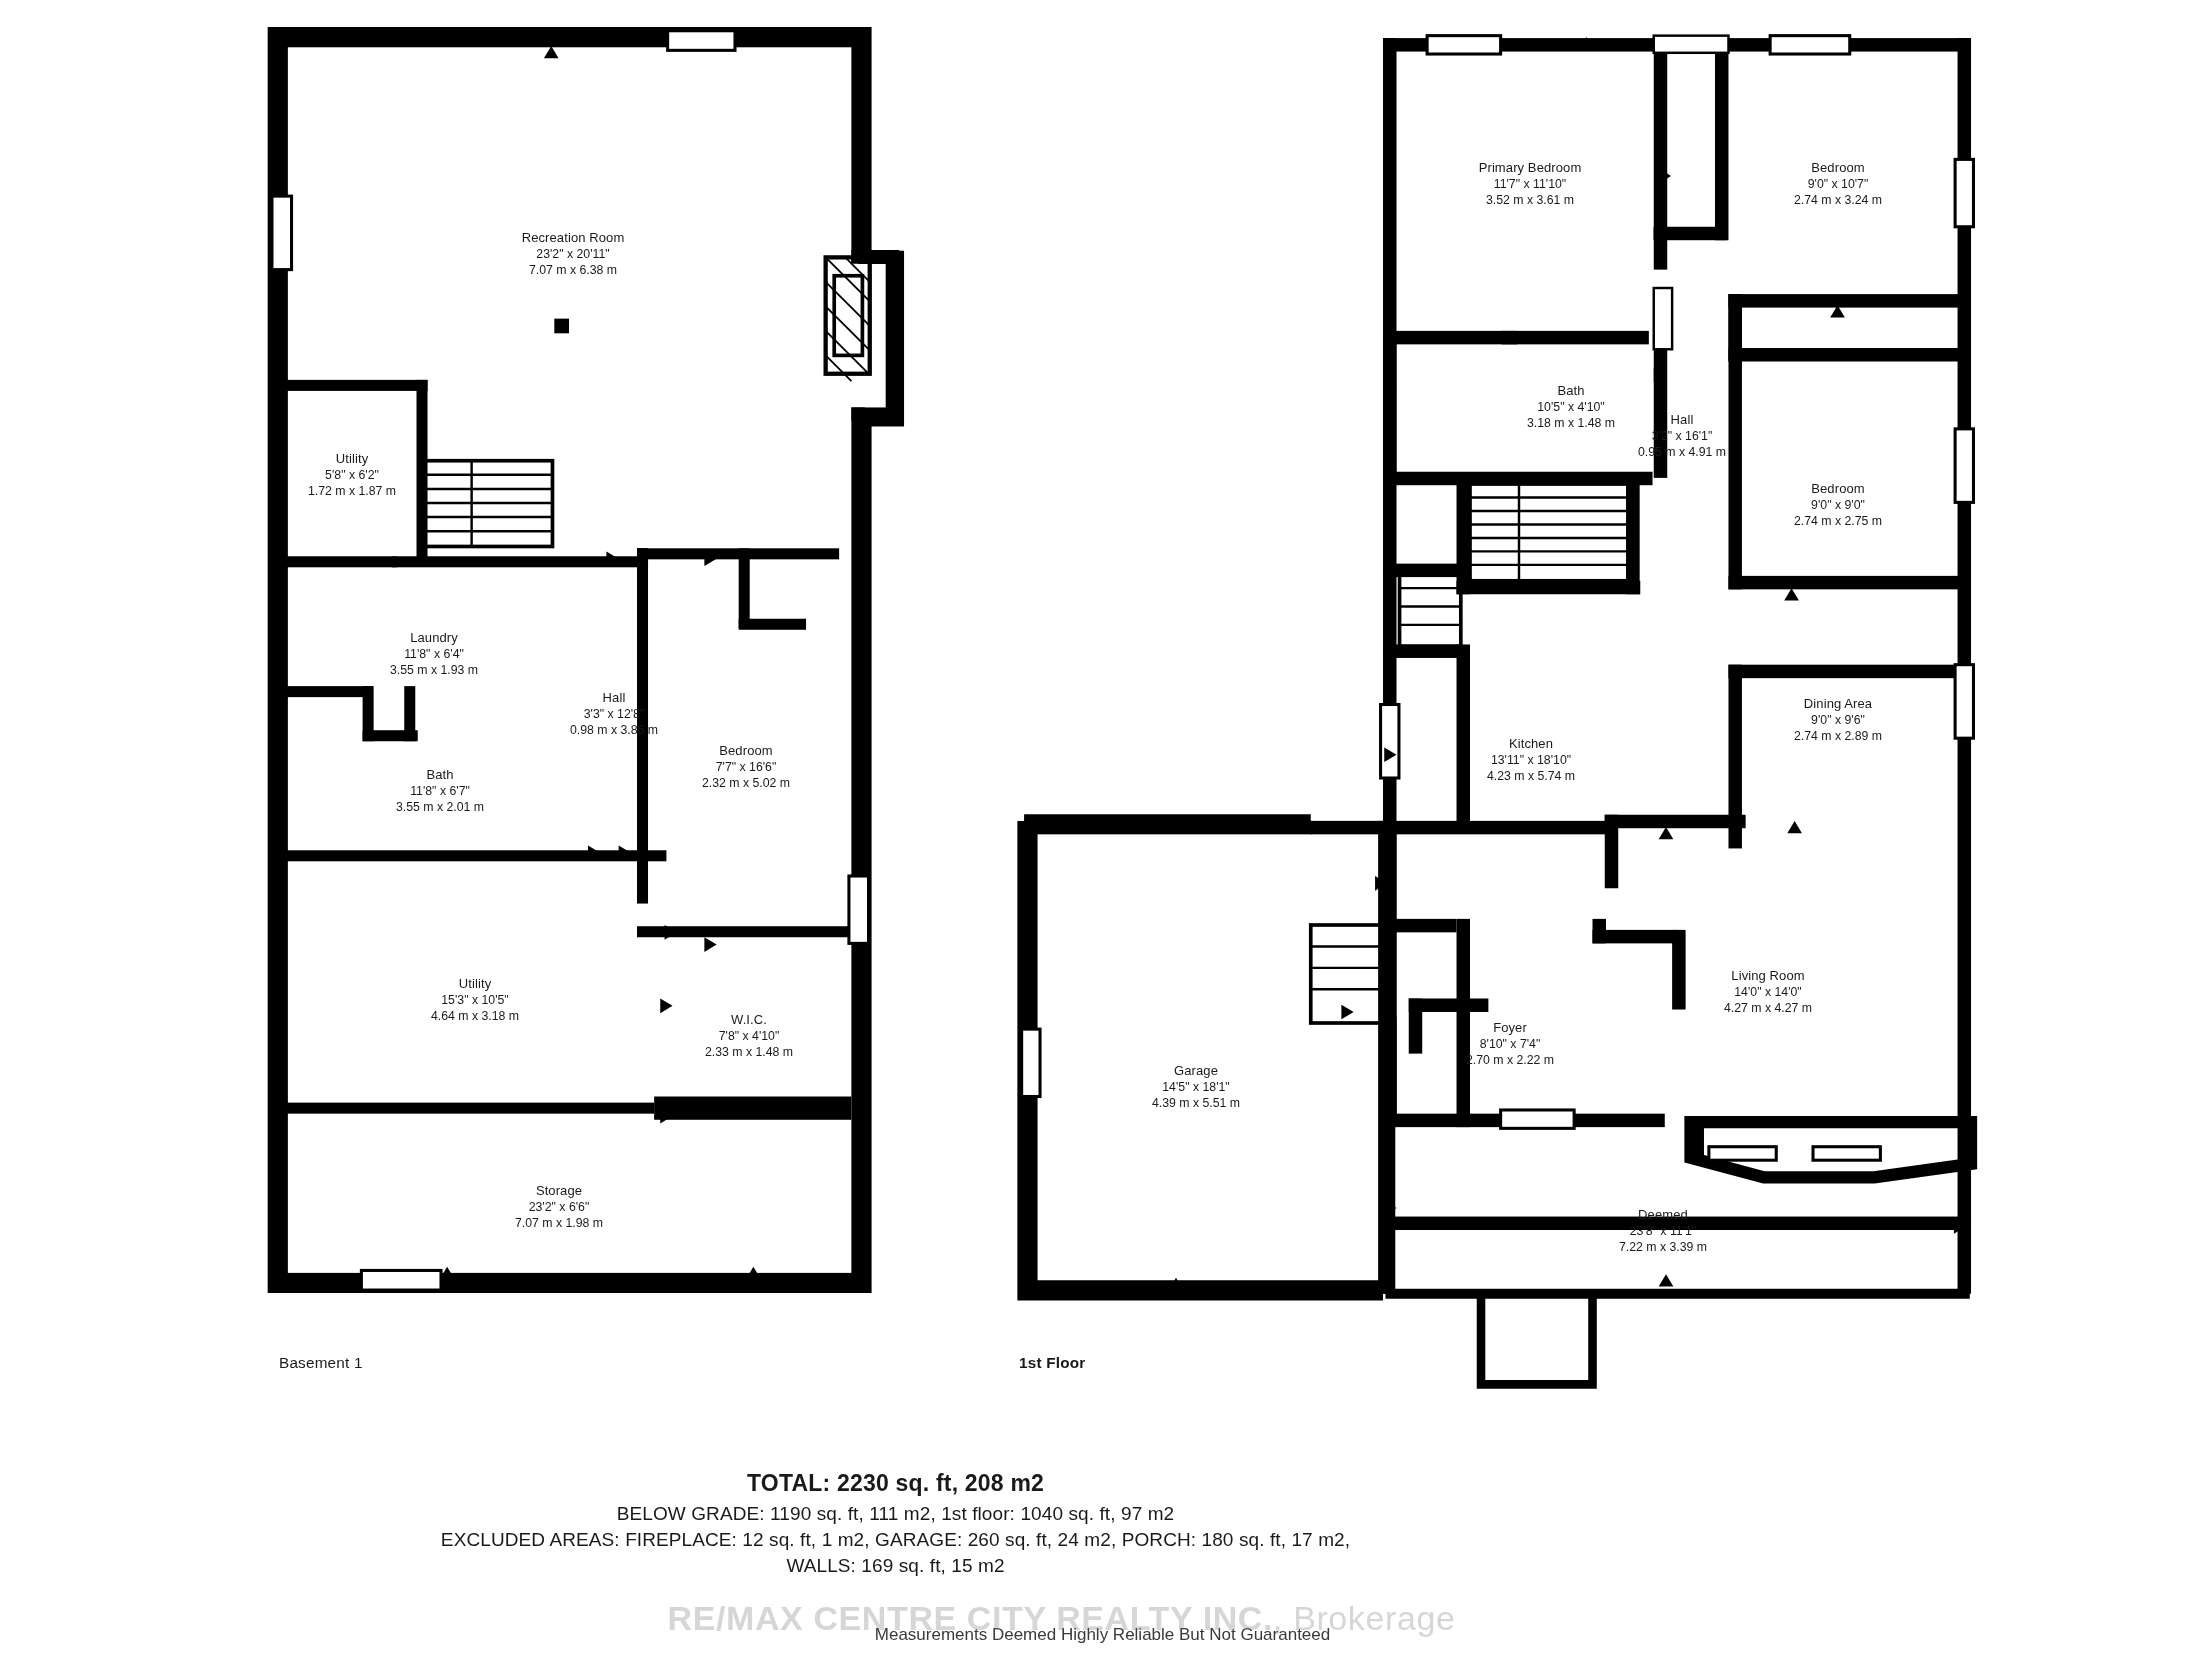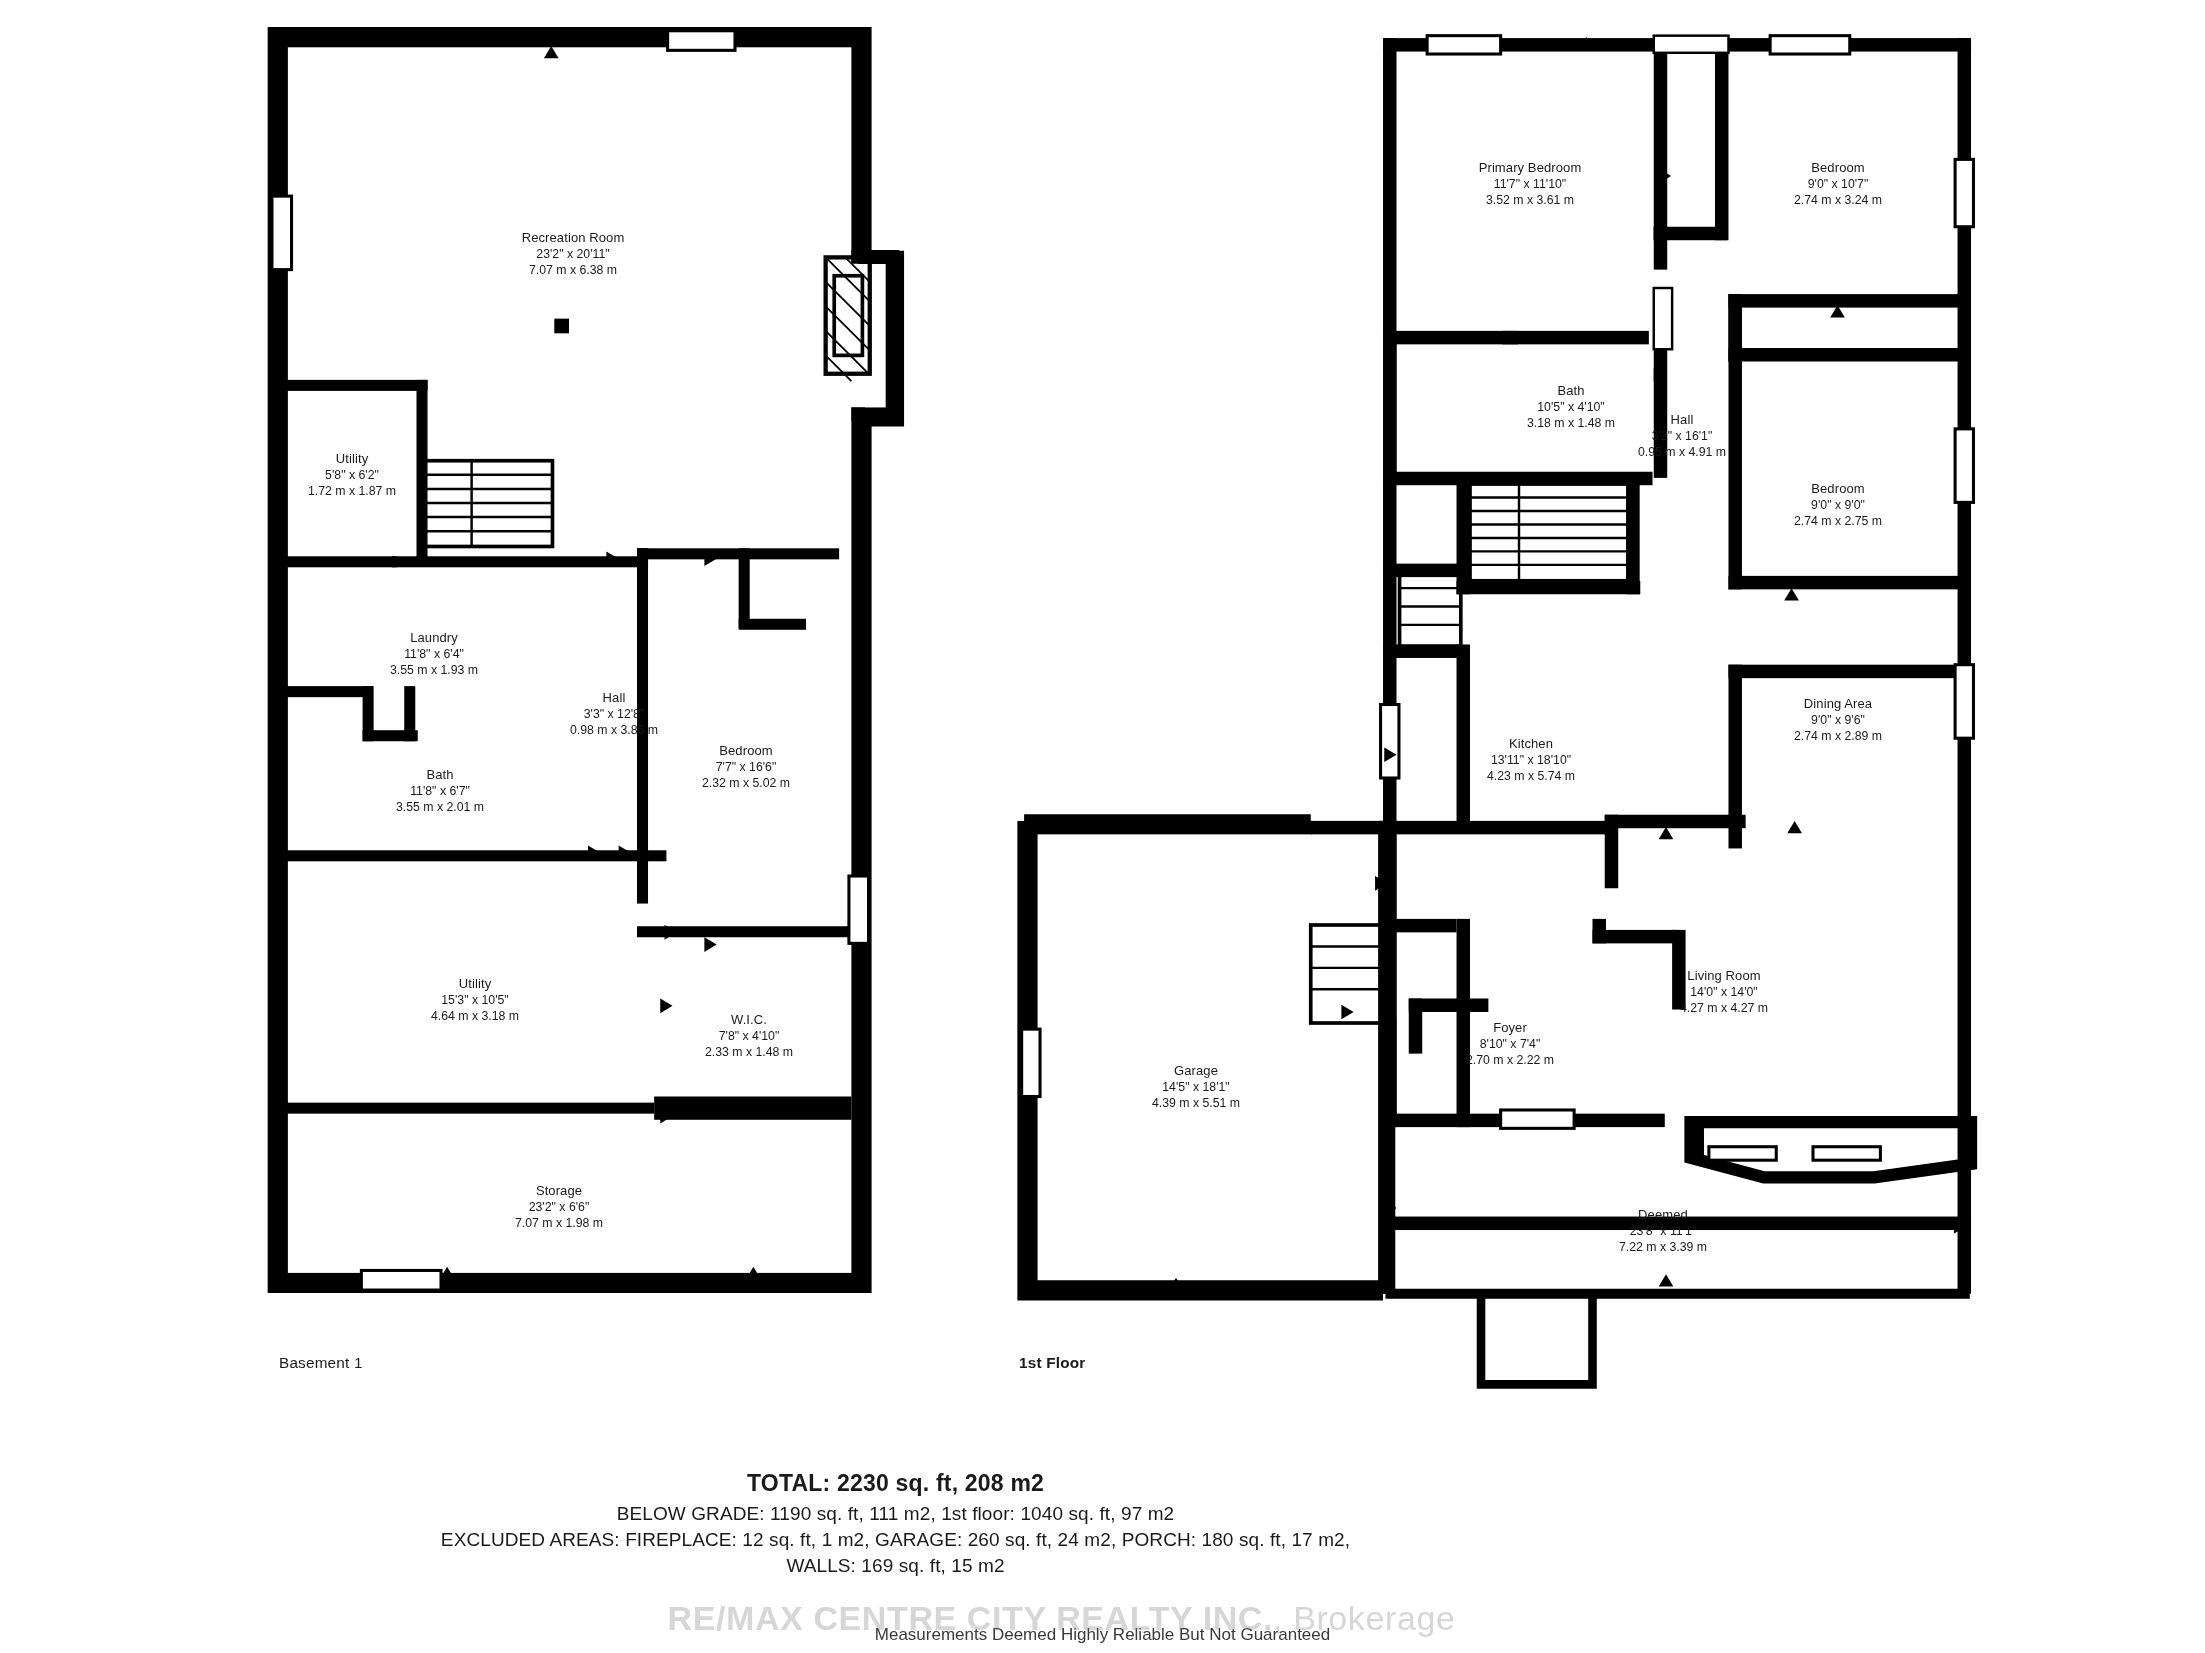--- a/index.html
+++ b/index.html
@@ -357,21 +357,21 @@
   <div class="room-label" style="left:1838px; top:720px;">
     <div class="rname">Dining Area</div>
     <div class="rdim">9'0" x 9'6"</div>
     <div class="rdim">2.74 m x 2.89 m</div>
   </div>
   <div class="room-label" style="left:1531px; top:760px;">
     <div class="rname">Kitchen</div>
     <div class="rdim">13'11" x 18'10"</div>
     <div class="rdim">4.23 m x 5.74 m</div>
   </div>
-  <div class="room-label" style="left:1724px; top:992px;">
+  <div class="room-label" style="left:1768px; top:992px;">
     <div class="rname">Living Room</div>
     <div class="rdim">14'0" x 14'0"</div>
     <div class="rdim">4.27 m x 4.27 m</div>
   </div>
   <div class="room-label" style="left:1196px; top:1087px;">
     <div class="rname">Garage</div>
     <div class="rdim">14'5" x 18'1"</div>
     <div class="rdim">4.39 m x 5.51 m</div>
   </div>
   <div class="room-label" style="left:1510px; top:1044px;">

